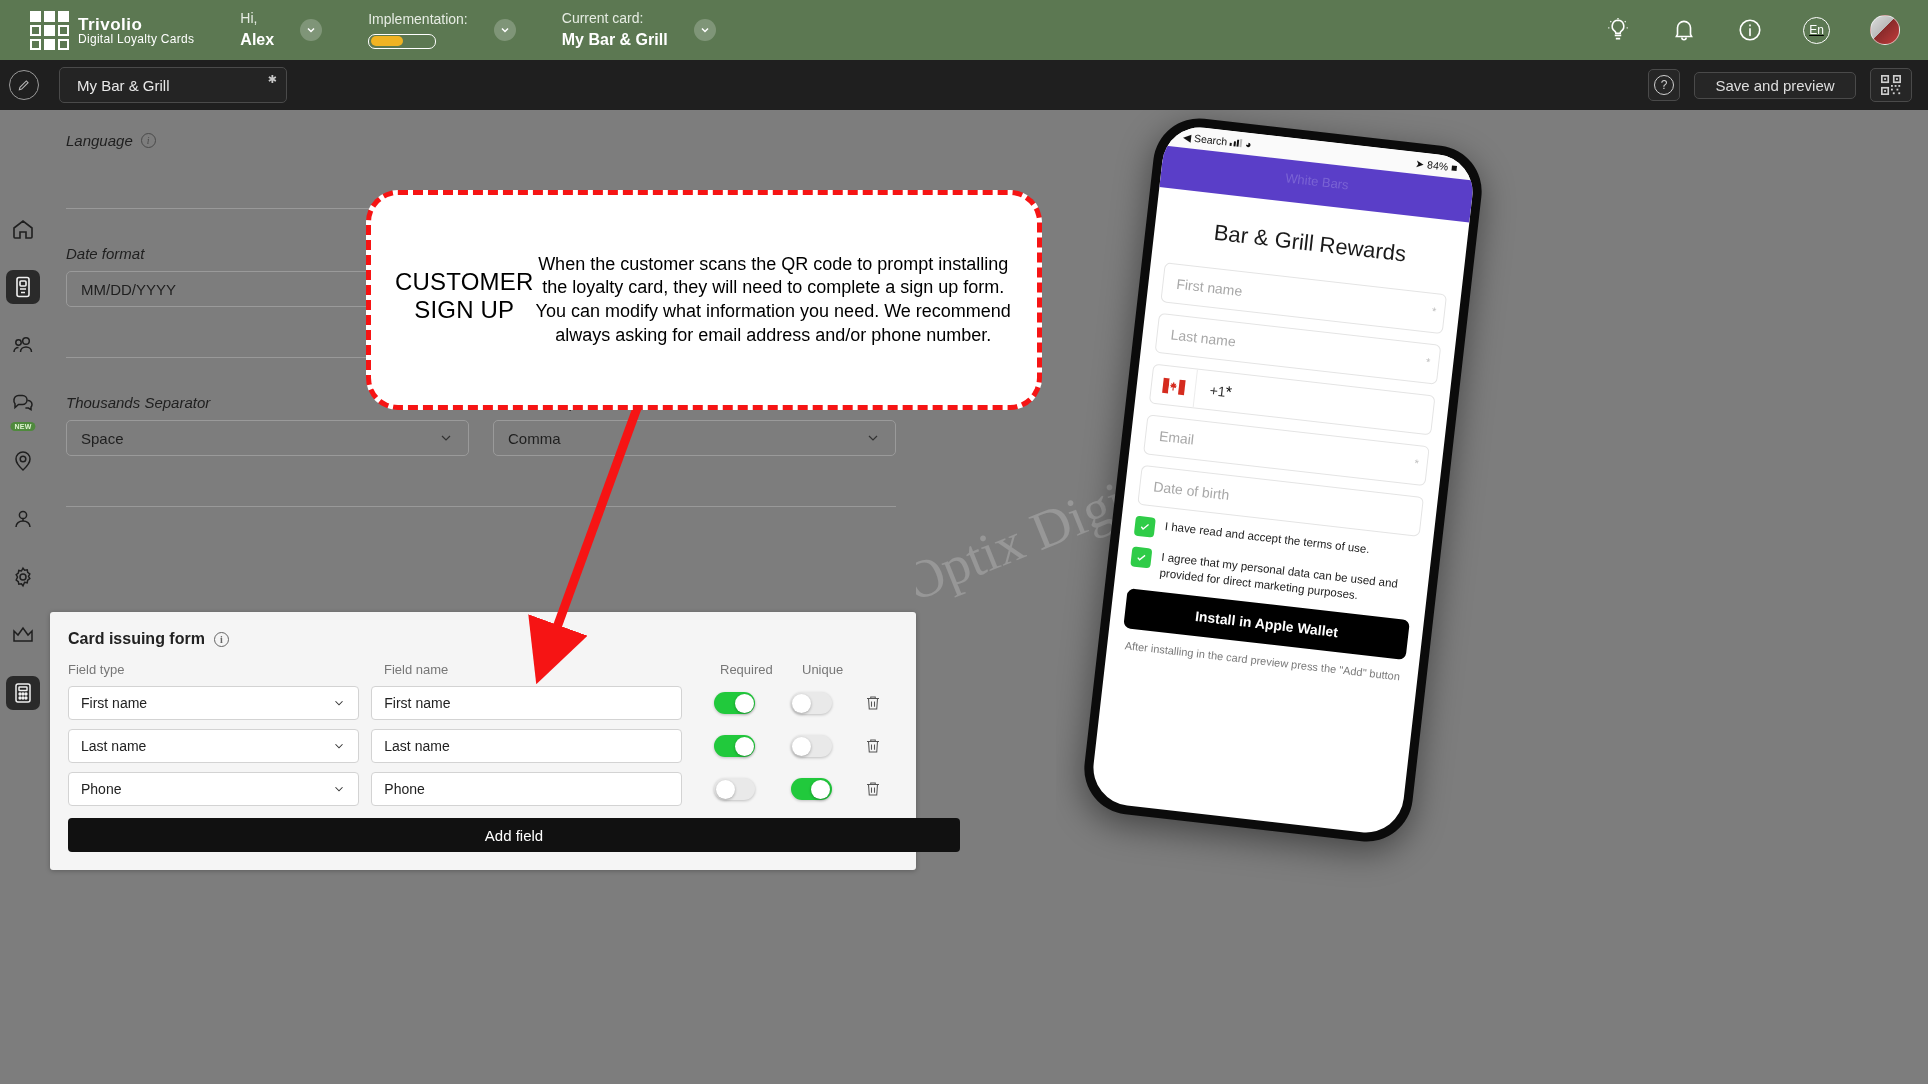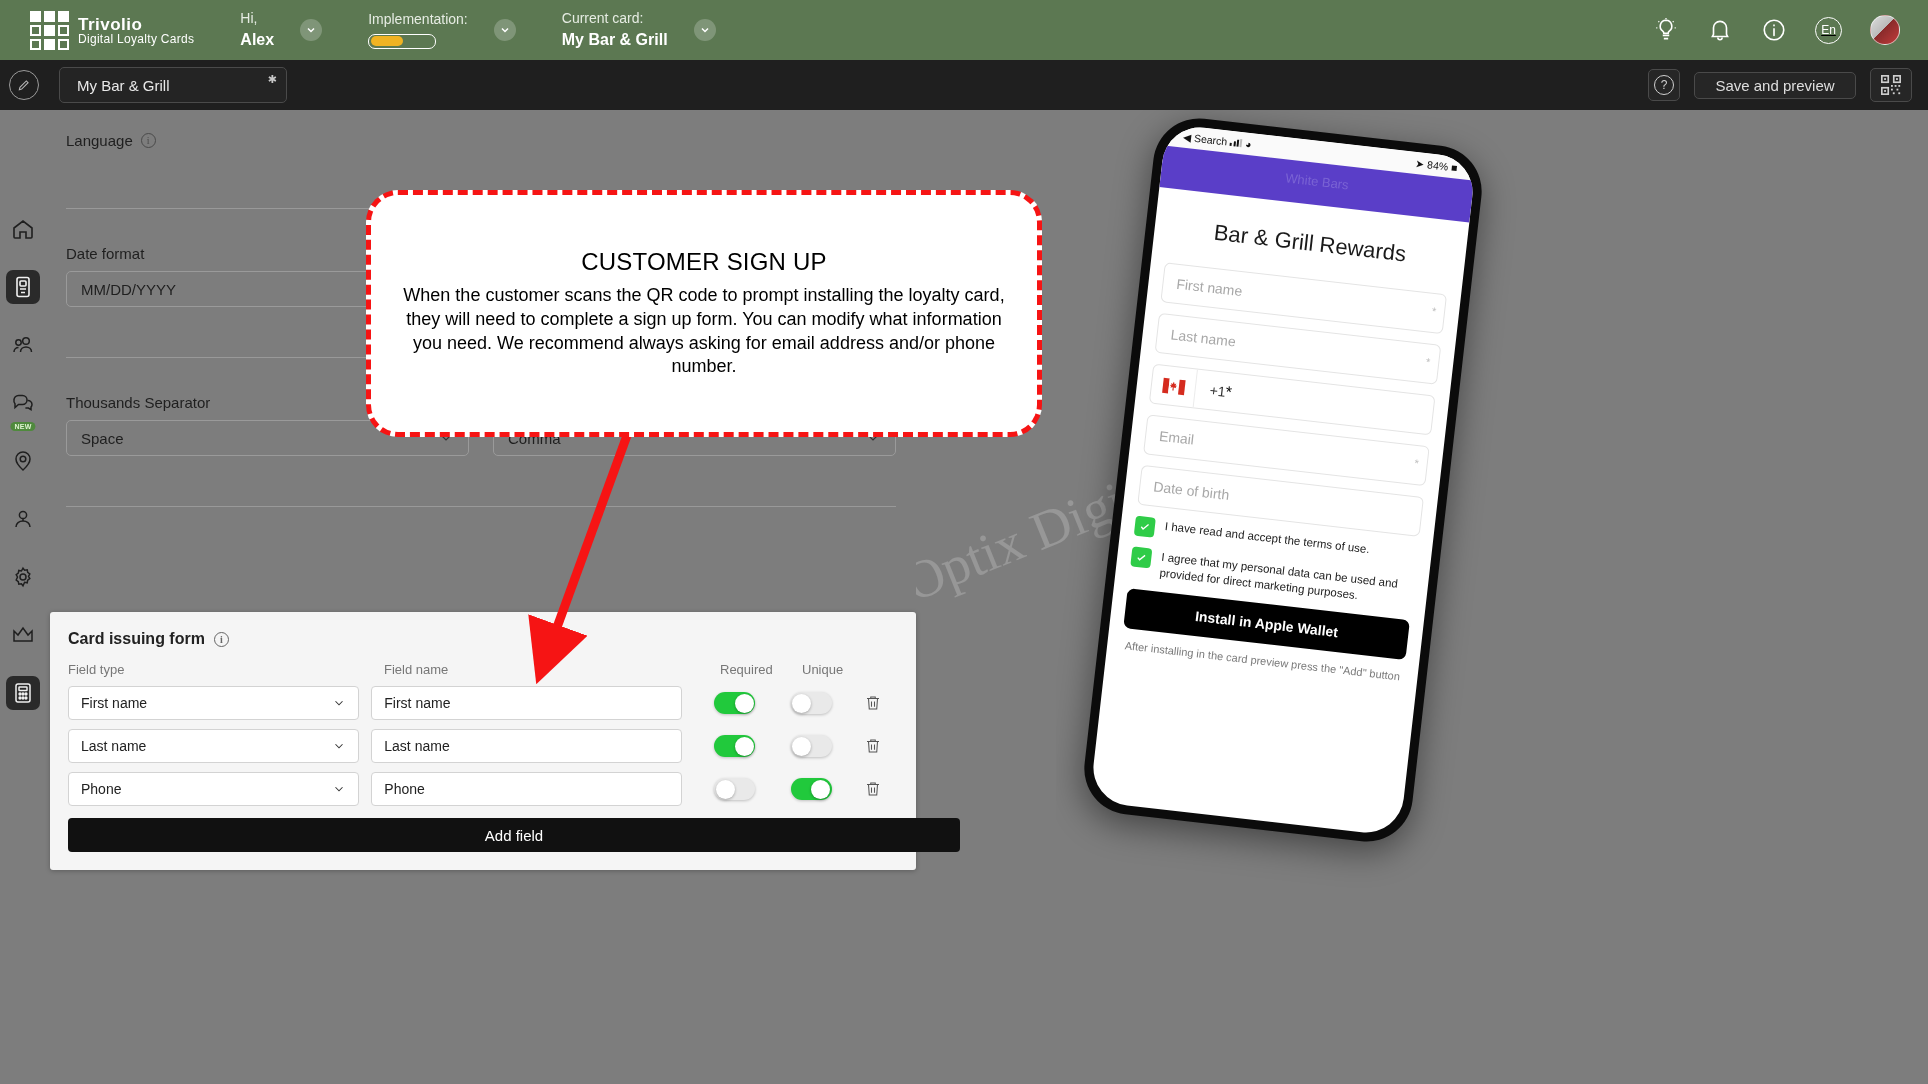--- a/index.html
+++ b/index.html
@@ -34,21 +34,21 @@
     display:flex; align-items:center; justify-content:center;
   }
   .tg-caret svg { width:12px; height:12px; }
 
   .progress-outer {
     width:68px; height:15px; border:1.6px solid #fff; border-radius:7px;
     margin-top:5px; padding:1.6px; background:transparent;
   }
   .progress-inner { width:52%; height:100%; background:#f0b323; border-radius:5px; }
 
-  .top-right { position:absolute; right:28px; top:0; height:60px; display:flex; align-items:center; gap:28px;text-decoration:underline; }
+  .top-right { position:absolute; right:28px; top:0; height:60px; display:flex; align-items:center; gap:40px;text-decoration:underline; }
   .ticon { width:26px; height:26px; color:#fff; display:flex; align-items:center; justify-content:center; cursor:pointer;}
   .ticon svg { width:26px; height:26px; }
   .lang-circle {
     width:27px;height:27px;border:1.6px solid #fff;border-radius:50%;
     color:#fff;font-size:12px;display:flex;align-items:center;justify-content:center;
   }
   .avatar {
     width:30px;height:30px;border-radius:50%;overflow:hidden;
     background:linear-gradient(135deg,#ddd 0%,#bbb 45%,#8a2b2b 46%,#c23b3b 100%);
     border:1px solid rgba(255,255,255,.6);
@@ -115,21 +115,21 @@
 
   
   .content {
     position:absolute; left:46px; top:110px; width:1882px; height:974px;
     background:#7d7d7d;
   }
   .panel {
     position:absolute; left:0; top:0; width:870px; height:974px;
     background:#7d7d7d; padding:22px 20px 0 20px;
   }
-  .fld-label { color:#1f1f1f; font-size:15px; display:flex; align-items:center; gap:8px; margin-bottom:9px;}
+  .fld-label { color:#1f1f1f; font-size:15px; display:flex; align-items:center; gap:8px; margin-bottom:9px;font-style:italic;}
   .info-c {
     width:15px;height:15px;border:1.1px solid #4a4a4a;border-radius:50%;
     font-size:10px;color:#4a4a4a;display:flex;align-items:center;justify-content:center;font-family:"Liberation Serif",serif;
   }
   .select {
     height:36px; border:1px solid #9a9a9a; border-radius:5px; background:transparent;
     display:flex; align-items:center; padding:0 14px; color:#1f1f1f; font-size:15px;
     justify-content:space-between; cursor:pointer;
   }
   .select svg { width:16px;height:16px; }
@@ -186,23 +186,23 @@
 
   
   .wm {
     position:absolute; color:rgba(255,255,255,.2); font-size:54px;
     font-family:"Liberation Serif", serif; pointer-events:none; user-select:none;
     transform:rotate(-22deg); white-space:nowrap;
   }
 
   
   .callout {
-    position:absolute; left:366px; top:190px; width:676px; height:247px;
+    position:absolute; left:366px; top:190px; width:676px; height:220px;
     background:#fff; border:5px dashed #f61414; border-radius:32px;
-    display:flex; flex-direction:column; align-items:center; justify-content:center;
+    display:flex; flex-direction:row; align-items:center; justify-content:center;
     text-align:center; padding:10px 24px; z-index:40;
   }
   .callout h1 { font-size:24px; font-weight:normal; color:#000; margin-bottom:8px; letter-spacing:.2px;}
   .callout p { font-size:18px; line-height:1.32; color:#000; }
   .arrow { position:absolute; left:500px; top:360px; z-index:39; }
 
   
   .phone-area { position:absolute; left:1010px; top:0; width:872px; height:974px; overflow:hidden; }
   .inactive-badge {
     position:absolute; left:196px; top:28px; width:82px; height:20px;

